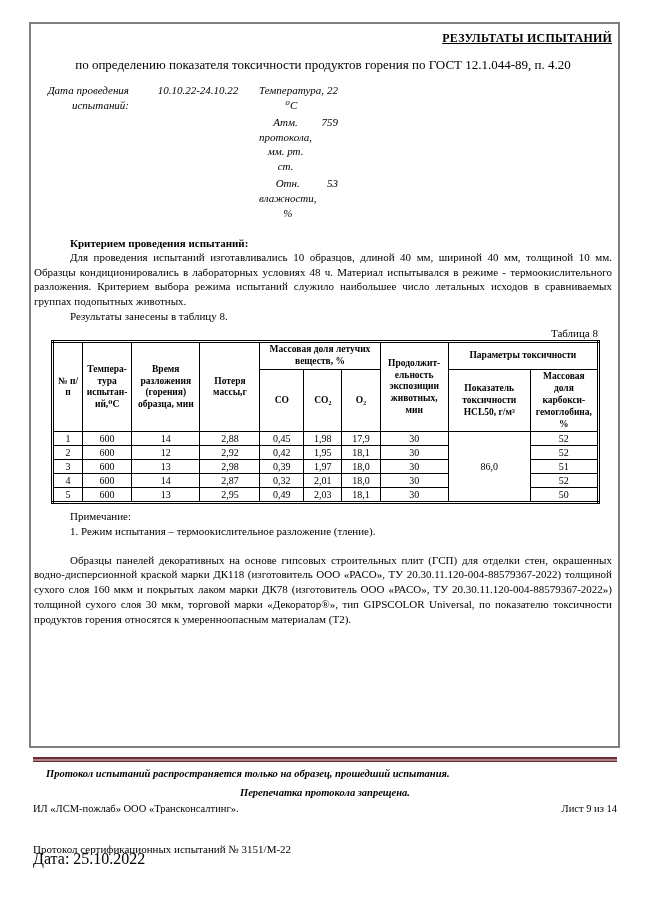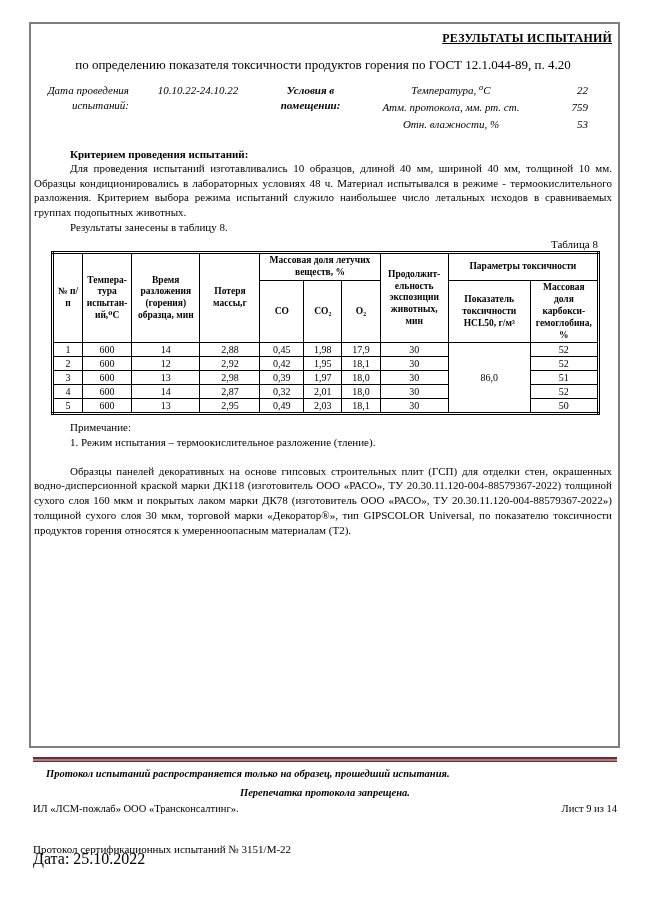--- a/index.html
+++ b/index.html
@@ -73,21 +73,20 @@
 <body>
 
 <div class="sheet">
 
   <div class="doc-title">РЕЗУЛЬТАТЫ ИСПЫТАНИЙ</div>
   <div class="doc-subtitle">по определению показателя токсичности продуктов горения по ГОСТ 12.1.044-89, п. 4.20</div>
 
   <div class="info-grid">
     <div class="info-date-label">Дата проведения испытаний:</div>
     <div class="info-date-value">10.10.22-24.10.22</div>
-    <div class="info-cond-label">Условия в помещении:</div>
     <div>
       <div class="cond-row">
         <span class="cond-label">Температура, ⁰С</span>
         <span class="cond-value">22</span>
       </div>
       <div class="cond-row">
         <span class="cond-label">Атм. протокола, мм. рт. ст.</span>
         <span class="cond-value">759</span>
       </div>
       <div class="cond-row">

